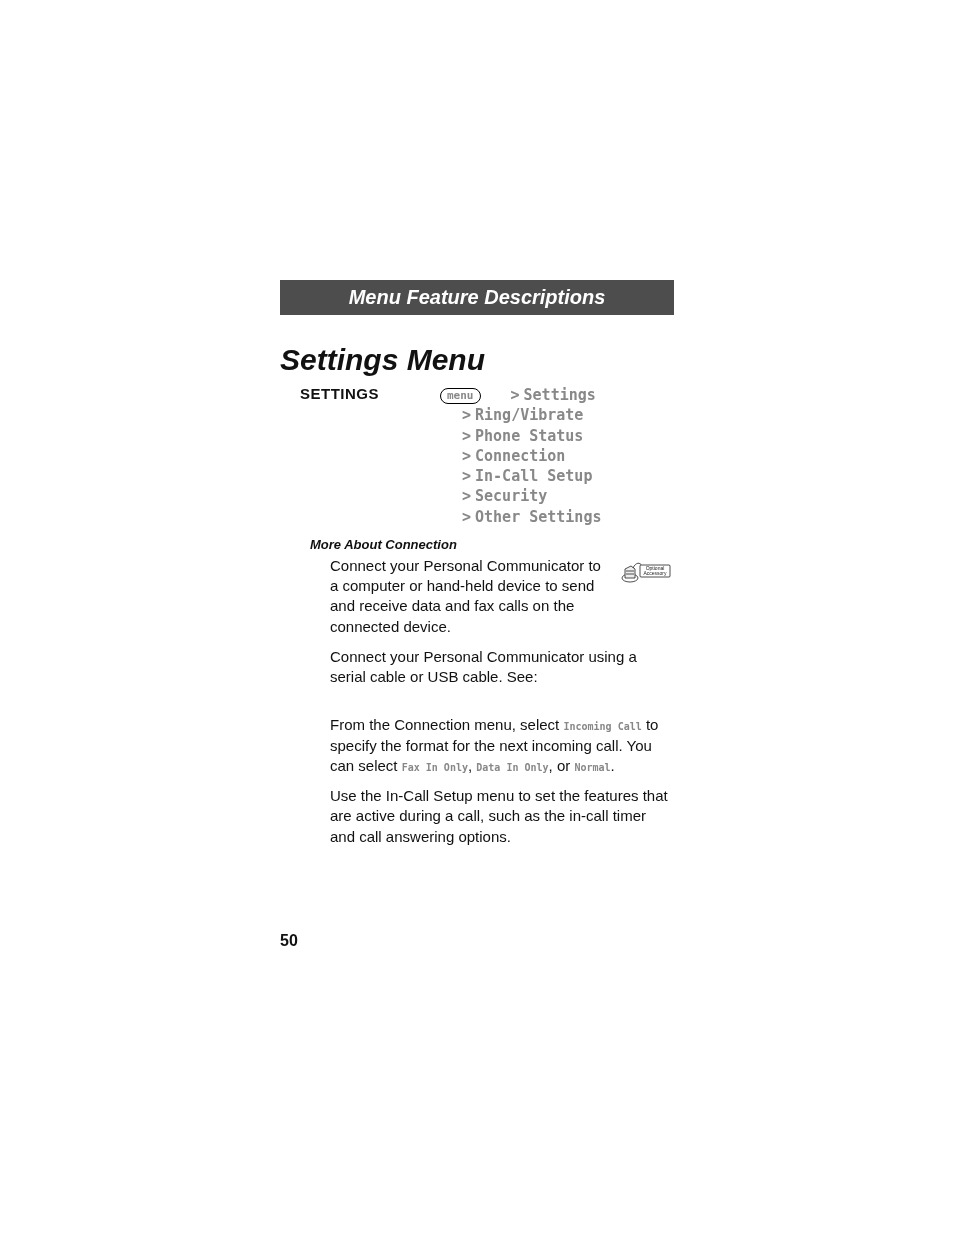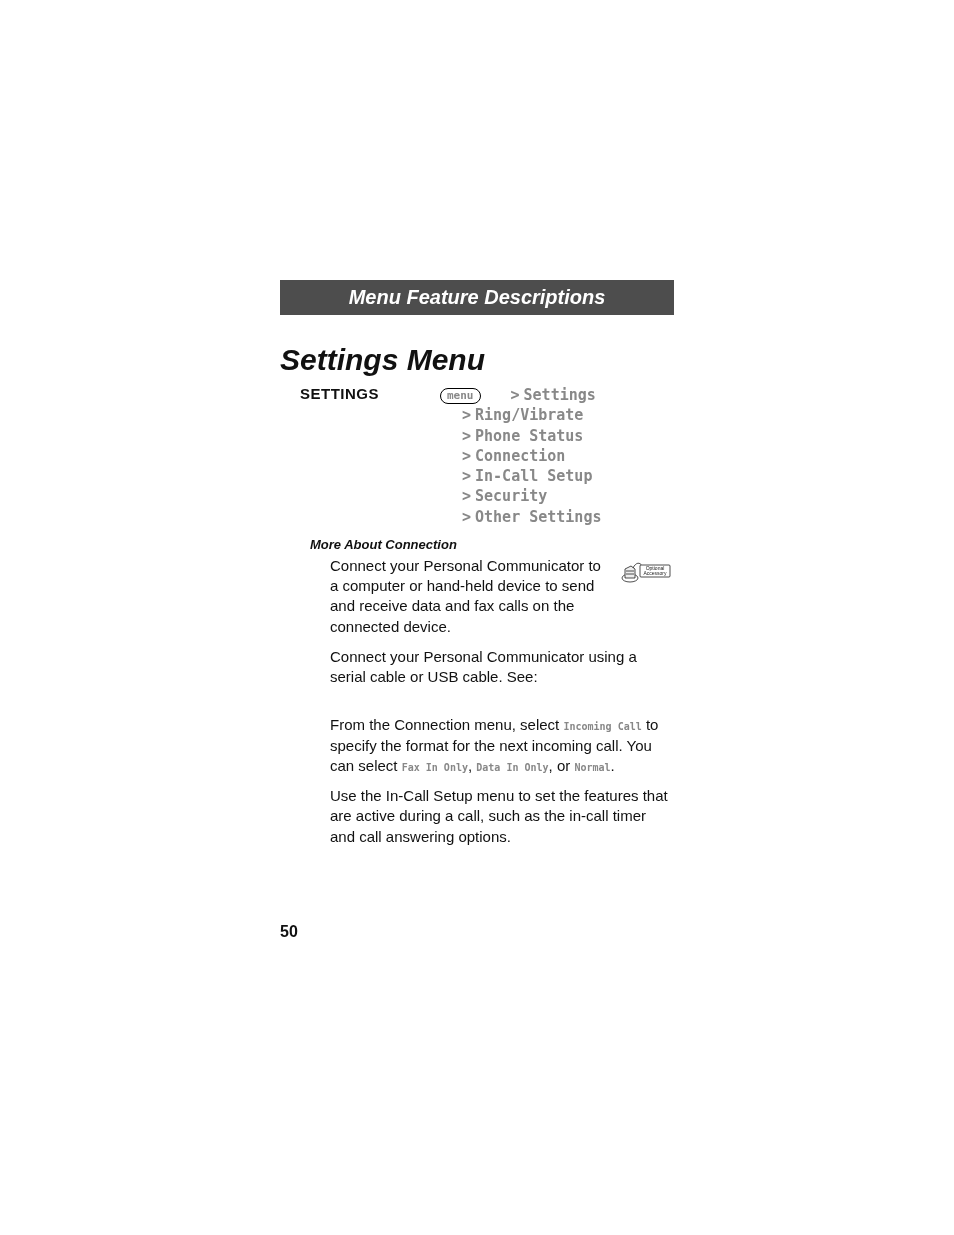--- a/index.html
+++ b/index.html
@@ -104,21 +104,21 @@
     width: 52px;
     height: 32px;
   }
   .accessory-icon svg {
     width: 52px;
     height: 32px;
   }
   .page-number {
     position: absolute;
     left: 280px;
-    bottom: 294px;
+    bottom: 285px;
     font-size: 16px;
     font-weight: bold;
   }
 </style>
 </head>
 <body>
 
 <div class="page">
 
   <div class="title-bar">

